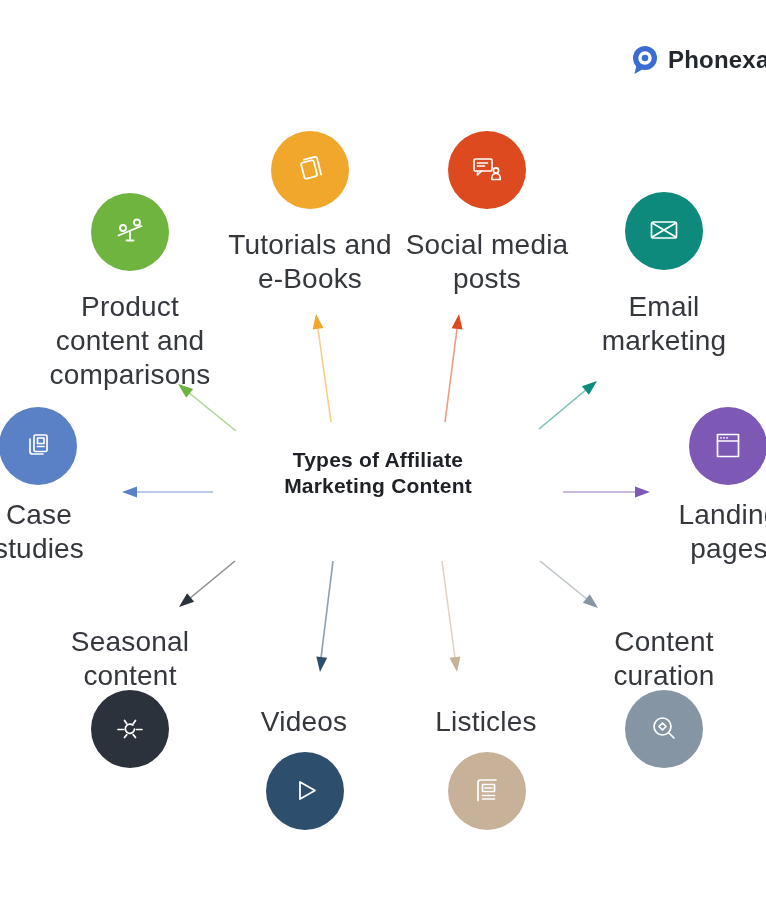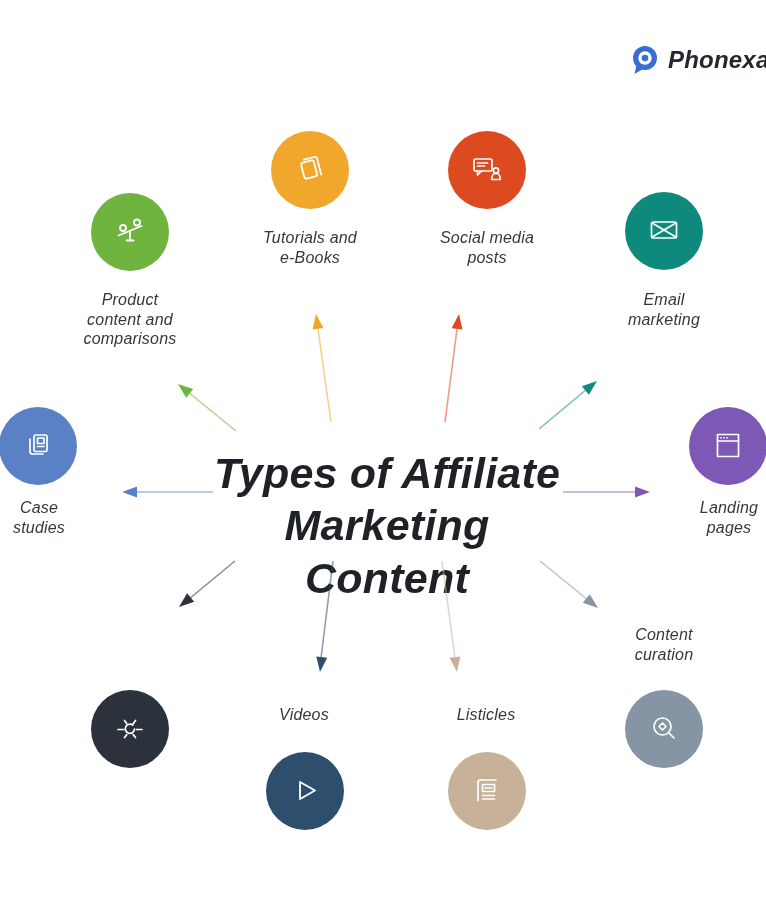--- a/index.html
+++ b/index.html
@@ -1,39 +1,38 @@
 <!DOCTYPE html>
 <html><head>
 <meta charset="utf-8">
 <style>
   html,body{margin:0;padding:0;background:#ffffff;}
   .canvas{
     position:relative;width:766px;height:898px;background:#ffffff;overflow:hidden;
     font-family:"Liberation Sans","DejaVu Sans",sans-serif;
-    font-style:italic;
   }
   
   .logo{position:absolute;left:630px;top:44px;display:flex;align-items:center;gap:8px;}
   .logo-text{font-size:24px;font-weight:700;color:#23282e;letter-spacing:.2px;display:flex;align-items:flex-start;}
   
   .center-title{
-    position:absolute;left:203px;top:447px;width:368px;text-align:center;
-    font-size:43px;line-height:1.22;font-weight:700;color:#1e2227;white-space:pre-line;letter-spacing:.2px;
+    position:absolute;left:194px;top:447px;width:368px;text-align:center;
+    font-size:21px;line-height:1.22;font-weight:700;color:#1e2227;white-space:pre-line;letter-spacing:.2px;
   }
   
   .arrows{position:absolute;left:0;top:0;width:766px;height:898px;}
   .arrows line{stroke-width:1.6;stroke-opacity:.55;}
   
   .circle{
     position:absolute;width:78px;height:78px;border-radius:50%;
     display:flex;align-items:center;justify-content:center;
   }
   .circle svg{display:block;}
   .node-label{
-    position:absolute;text-align:center;font-size:16px;line-height:1.22;color:#34383d;
+    position:absolute;text-align:center;font-size:28px;line-height:1.22;color:#34383d;
     white-space:pre-line;letter-spacing:.2px;
   }
 </style>
 </head>
 <body>
 
 <div class="canvas">
 
   <div class="logo">
     <svg width="30" height="32" viewBox="0 0 30 32">
@@ -203,18 +202,20 @@
   <div class="node-label" style="left:220px;top:228px;width:180px;">Tutorials and
 e-Books</div>
   <div class="node-label" style="left:584px;top:290px;width:160px;">Email
 marketing</div>
   <div class="node-label" style="left:397px;top:228px;width:180px;">Social media
 posts</div>
   <div class="node-label" style="left:659px;top:498px;width:140px;">Landing
 pages</div>
   <div class="node-label" style="left:-21px;top:498px;width:120px;">Case
 studies</div>
+  <div class="node-label" style="left:50px;top:625px;width:160px;">Seasonal
+content</div>
   <div class="node-label" style="left:416px;top:705px;width:140px;">Listicles</div>
   <div class="node-label" style="left:234px;top:705px;width:140px;">Videos</div>
   <div class="node-label" style="left:584px;top:625px;width:160px;">Content
 curation</div>
 
 </div>
 
 </body></html>

